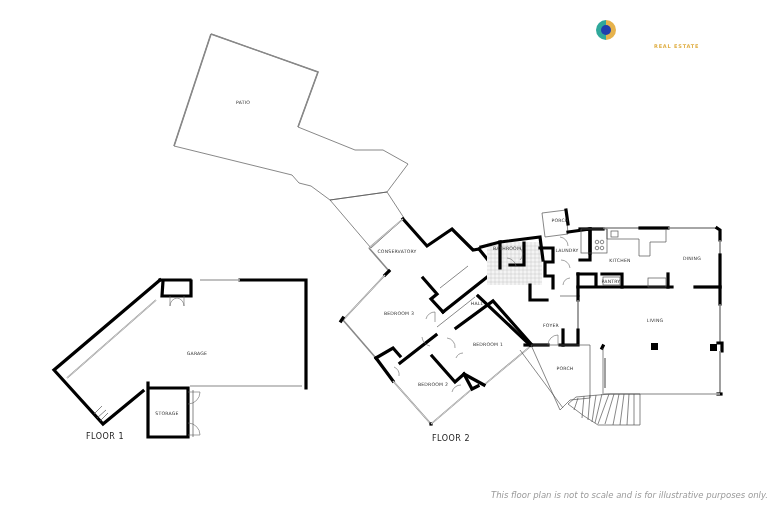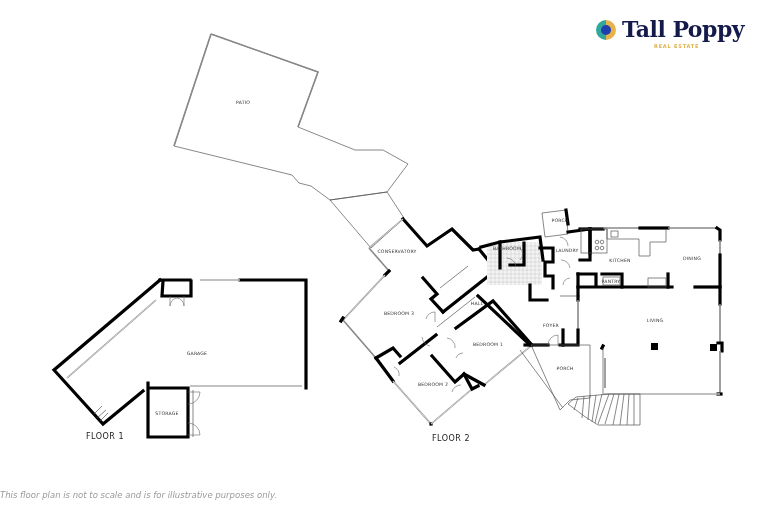--- a/index.html
+++ b/index.html
@@ -4,36 +4,35 @@
 <style>
   html, body { margin:0; padding:0; background:#ffffff; }
   body { width:768px; height:512px; position:relative; overflow:hidden; font-family:"DejaVu Sans", sans-serif; }
   #plan { position:absolute; left:0; top:0; width:768px; height:512px; }
   .logo { position:absolute; left:596px; top:16px; width:170px; height:40px; }
   .logo-mark { position:absolute; left:0; top:4px; width:20px; height:20px; border-radius:50%;
     background: conic-gradient(#e6b24c 0 50%, #2fa89b 50% 100%); }
   .logo-mark::after { content:""; position:absolute; left:5px; top:5px; width:10px; height:10px; border-radius:50%; background:#1f3fae; }
   .logo-name { position:absolute; left:26px; top:0; font-family:"DejaVu Serif", serif; font-weight:bold; font-size:22px; color:#141a4a; letter-spacing:-0.5px; white-space:nowrap; }
   .logo-sub { position:absolute; left:58px; top:27px; font-family:"DejaVu Sans", sans-serif; font-weight:bold; font-size:5px; color:#e0b048; letter-spacing:0.8px; white-space:nowrap; }
-  .disclaimer { position:absolute; left:0; width:768px; top:490px; text-align:left; font-family:"DejaVu Sans", sans-serif; font-style:italic; font-size:8.5px; color:#9a9a9a; }
+  .disclaimer { position:absolute; left:0; width:768px; top:490px; text-align:right; font-family:"DejaVu Sans", sans-serif; font-style:italic; font-size:8.5px; color:#9a9a9a; }
   .room-label { font-family:"DejaVu Sans", sans-serif; font-size:4.6px; fill:#333; letter-spacing:0.2px; }
   .floor-label { font-family:"DejaVu Sans", sans-serif; font-size:8px; fill:#222; letter-spacing:0.5px; }
   .wall { stroke:#000; stroke-width:3.2; fill:none; stroke-linecap:square; stroke-linejoin:miter; }
   .thin { stroke:#555; stroke-width:0.7; fill:none; }
   .window { stroke:#888; stroke-width:1.6; fill:none; }
   .windowin { stroke:#fff; stroke-width:0.6; fill:none; }
   .door { stroke:#666; stroke-width:0.6; fill:none; }
   .tile { stroke:#bbb; stroke-width:0.4; }
 </style>
 </head>
 <body>
 
 <div class="logo">
   <div class="logo-mark"></div>
-  <div class="logo-name">Tall Poppy</div>
   <div class="logo-sub">REAL ESTATE</div>
 </div>
 
 <svg id="plan" viewBox="0 0 768 512">
 
   <g>
     <polygon class="thin" points="211,34 318,72 298,127 355,150 383,150 408,164 387,192 330,200 311,186 299,183 292,175 174,146"></polygon>
     <polyline class="window" points="211,34 318,72 298,127"></polyline>
     <polyline class="window" points="211,34 174,146"></polyline>
     <polygon class="thin" points="330,200 387,192 404,218 371,248"></polygon>

